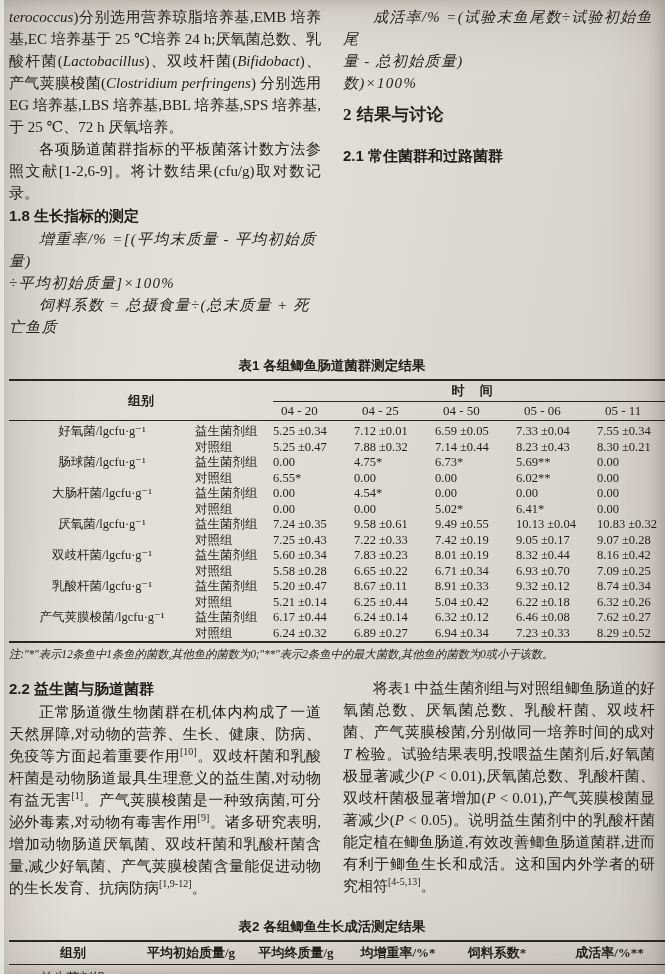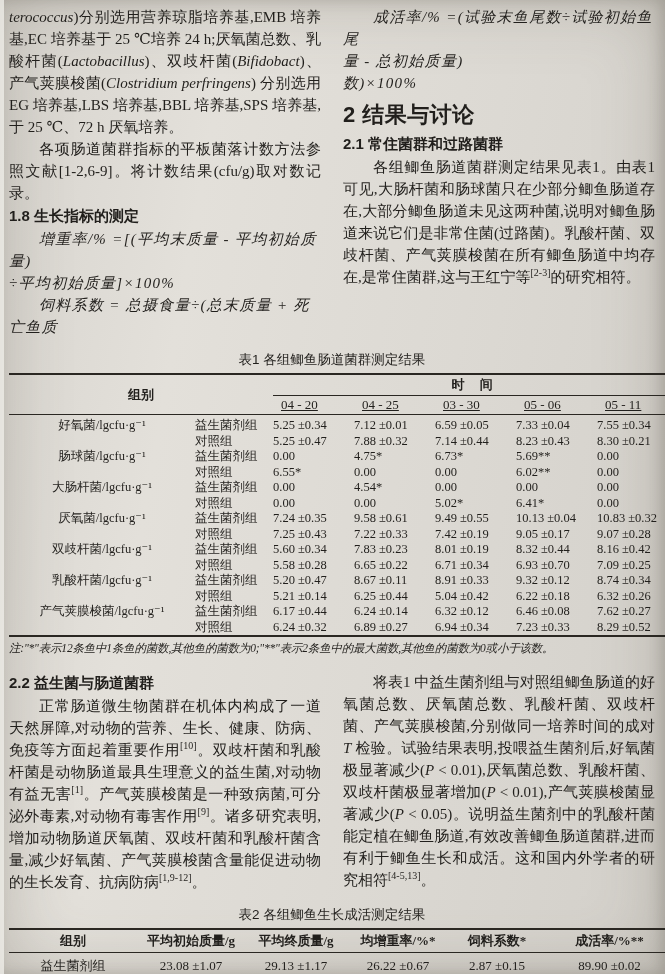--- a/index.html
+++ b/index.html
@@ -14,33 +14,33 @@
     font-size:15px;line-height:22px;
   }
   .page::before{content:"";position:absolute;left:0;top:0;bottom:0;width:4px;background:#efede9;opacity:.8;}
   .twocol{display:flex;gap:22px;}
   .col{flex:1;min-width:0;}
   p{margin:0;}
   .just{text-align:justify;}
   .ind{text-indent:2em;}
   .it{font-style:italic;}
   sup{font-size:10px;line-height:0;}
-  h2.sec{font-family:Liberation Sans, sans-serif;font-size:22px;line-height:24px;font-weight:bold;margin:9px 0 6px;letter-spacing:.5px;}
+  h2.sec{font-family:Liberation Serif, serif;font-size:17px;line-height:24px;font-weight:bold;margin:9px 0 18px;letter-spacing:.5px;}
   h3.sub{font-family:"Liberation Sans","DejaVu Sans",sans-serif;font-size:15px;line-height:22px;font-weight:bold;margin:1px 0;}
   .formula{font-style:italic;letter-spacing:1.3px;line-height:22px;}
-  .caption{text-align:center;font-family:"Liberation Sans","DejaVu Sans",sans-serif;font-weight:normal;font-size:13.5px;line-height:16px;margin:14px 0 5px;}
+  .caption{text-align:center;font-family:"Liberation Sans","DejaVu Sans",sans-serif;font-weight:bold;font-size:13.5px;line-height:16px;margin:20px 0 5px;}
   table{width:100%;border-collapse:collapse;table-layout:fixed;
         border-top:2px solid #2a2722;border-bottom:2px solid #2a2722;}
   th,td{overflow:hidden;white-space:nowrap;}
   
   .t1{font-size:12.5px;line-height:15.5px;}
   .t1 thead th{font-weight:bold;font-size:13px;}
   .t1 th.grp{border-bottom:1.4px solid #2a2722;text-align:center;}
   .t1 th.time{border-bottom:1px solid #2a2722;text-align:center;letter-spacing:6px;padding:2px 0;}
-  .t1 tr.dates th{border-bottom:1.4px solid #2a2722;font-weight:normal;text-align:left;padding:1px 0 2px 8px;text-decoration:underline;}
+  .t1 tr.dates th{border-bottom:1.4px solid #2a2722;font-weight:normal;text-align:left;padding:1px 0 2px 8px;}
   .t1 td{padding:0;text-align:left;}
   .t1 td:first-child{text-align:center;}
   .t1 tbody tr:first-child td{padding-top:3px;}
   
   .t2{font-size:13px;line-height:16px;}
   .t2 thead th{font-weight:bold;border-bottom:1.4px solid #2a2722;text-align:center;padding:3px 0;}
   .t2 td{text-align:center;padding:5px 0;}
   .note{font-size:11.5px;line-height:14px;font-style:italic;white-space:nowrap;margin:4px 0 2px;letter-spacing:-.2px;}
   .mid{margin-top:16px;}
 </style>
@@ -57,21 +57,20 @@
       <div class="formula ind">增重率/% =[(平均末质量 - 平均初始质量)</div>
       <div class="formula">÷平均初始质量]×100%</div>
       <div class="formula ind">饲料系数 = 总摄食量÷(总末质量 + 死亡鱼质</div>
     </div>
     <div class="col">
       <div class="formula ind">成活率/% =(试验末鱼尾数÷试验初始鱼尾</div>
       <div class="formula">量 - 总初始质量)</div>
       <div class="formula">数)×100%</div>
       <h2 class="sec">2  结果与讨论</h2>
       <h3 class="sub">2.1  常住菌群和过路菌群</h3>
-      <p class="just ind"><span>各组鲫鱼肠道菌群测定结果见表1。由表1 可见,大肠杆菌和肠球菌只在少部分鲫鱼肠道存在,大部分鲫鱼肠道未见这两种菌,说明对鲫鱼肠道来说它们是非常住菌(过路菌)。乳酸杆菌、双歧杆菌、产气荚膜梭菌在所有鲫鱼肠道中均存在,是常住菌群,这与王红宁等</span><sup>[2-3]</sup><span>的研究相符。</span></p>
     </div>
   </div>
 
   <div>
     <div class="caption">表1  各组鲫鱼肠道菌群测定结果</div>
     <table class="t1">
       <colgroup>
         <col style="width:186px">
           <col style="width:78px">
         <col style="width:81px">
@@ -81,21 +80,21 @@
           <col style="width:80px">
       </colgroup>
       <thead>
         <tr>
           <th class="grp" rowspan="2" colspan="2">组别</th>
           <th class="time" colspan="5">时  间</th>
         </tr>
         <tr class="dates">
           <th>04 - 20</th>
           <th>04 - 25</th>
-          <th>03 - 30</th>
+          <th>04 - 50</th>
           <th>05 - 06</th>
           <th>05 - 11</th>
         </tr>
       </thead>
       <tbody>
           <tr>
             <td>好氧菌/lgcfu·g⁻¹</td>
             <td>益生菌剂组</td>
             <td>5.25 ±0.34</td>
             <td>7.12 ±0.01</td>

